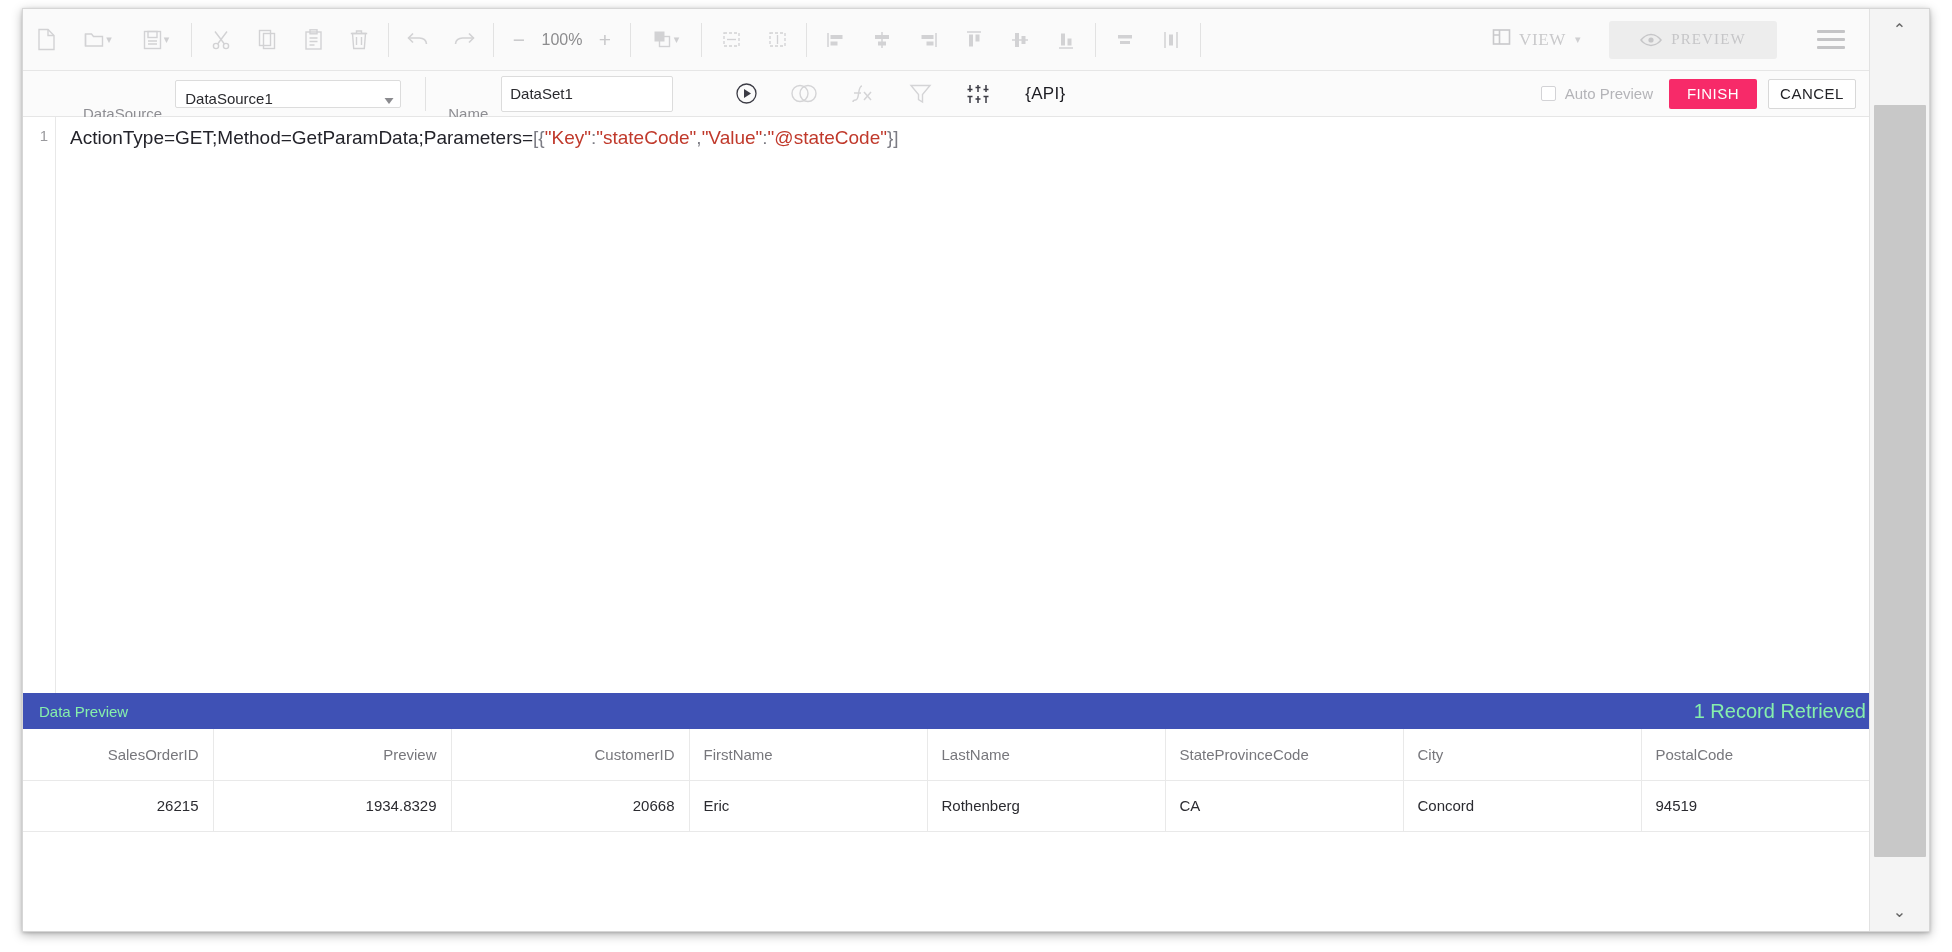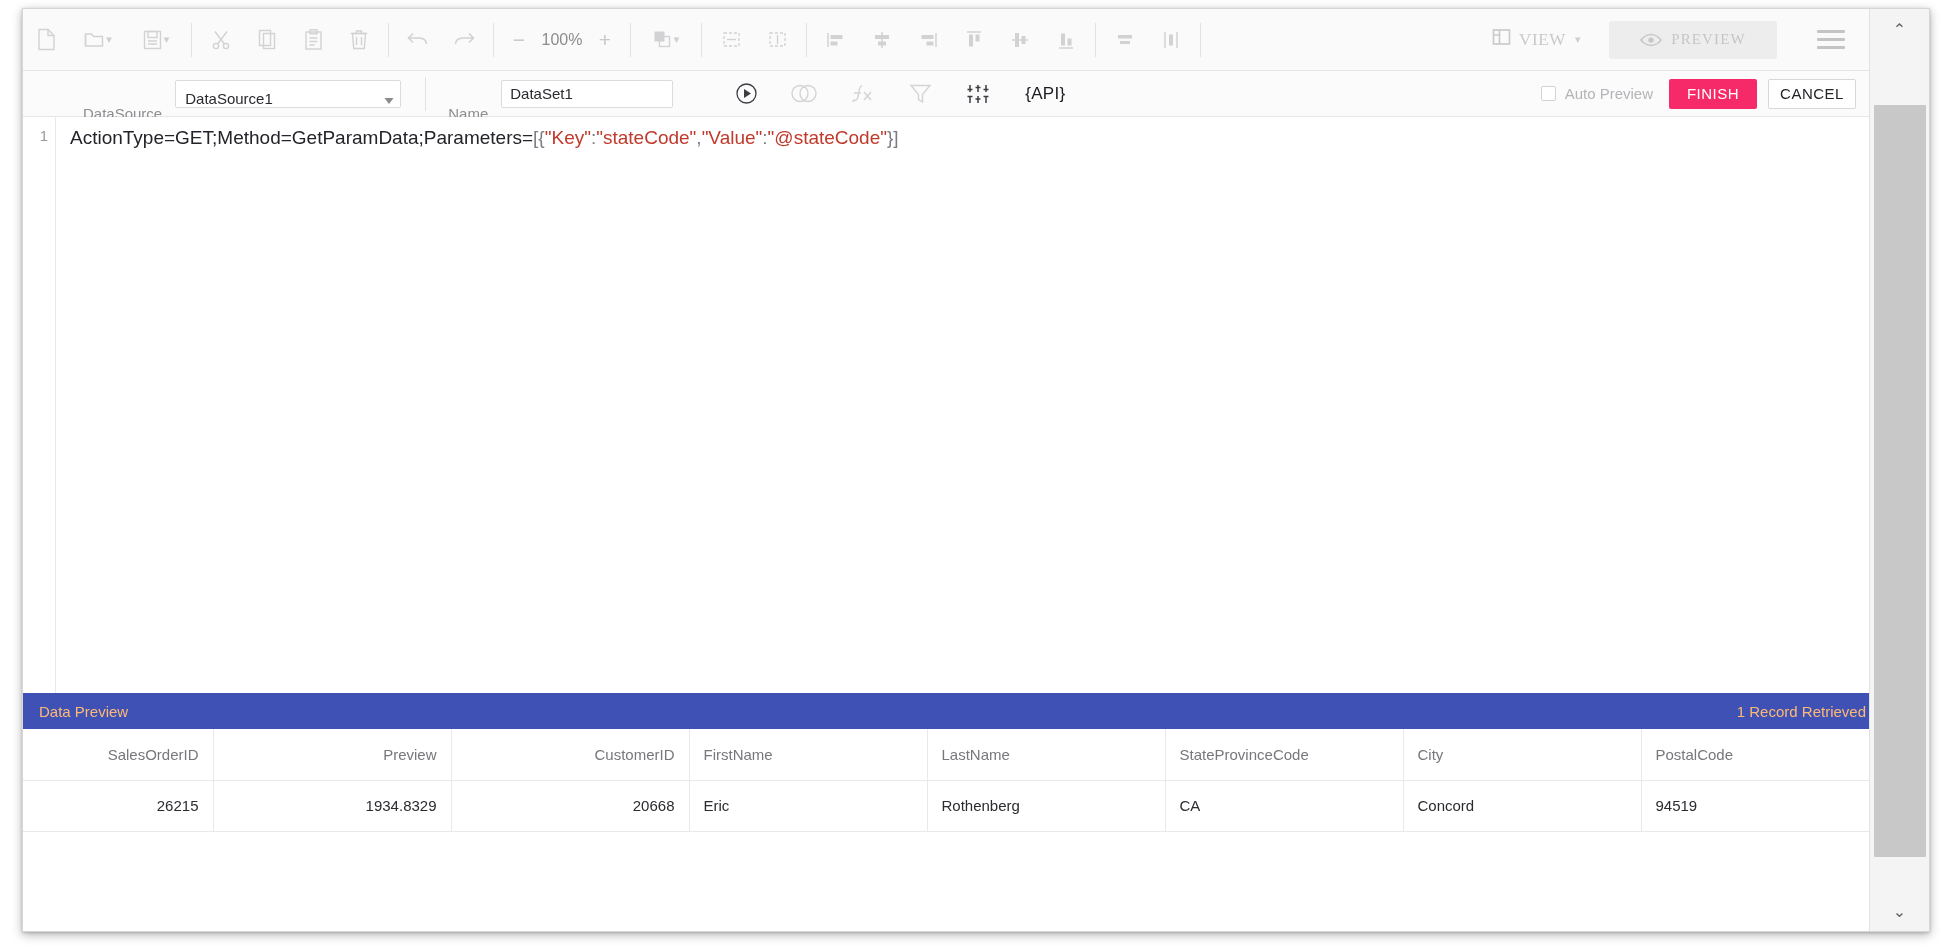--- a/index.html
+++ b/index.html
@@ -177,21 +177,21 @@
     transform: scaleX(1.5);
   }
   .dsbar-sep {
     width: 1px;
     height: 34px;
     background: #e2e2e2;
     margin: 0 22px 0 24px;
   }
   .text-input {
     width: 172px;
-    height: 28px;
+    height: 36px;
     background: #fff;
     border: 1px solid #dcdcdc;
     border-radius: 2px;
     padding: 0 8px;
     box-sizing: border-box;
     font-size: 15px;
     color: #2a2a2e;
     display: flex;
     align-items: center;
   }
@@ -310,31 +310,31 @@
   .tok-punct  { color: #7c7c84; }
   .tok-string { color: #c0392b; }
 
   
   .dp-header {
     position: absolute;
     left: 0; top: 684px;
     width: 1846px;
     height: 36px;
     background: #3f51b5;
-    color: #fdba74;
+    color: #86efac;
     display: flex;
     align-items: center;
     box-sizing: border-box;
     padding: 0 0 0 16px;
     font-size: 15px;
   }
   .dp-count {
     margin-left: auto;
     padding-right: 3px;
-    font-size: 15px;
+    font-size: 20px;
     white-space: nowrap;
   }
   .dp-body {
     position: absolute;
     left: 0; top: 720px;
     width: 1846px;
     height: 204px;
     background: #fff;
     overflow: hidden;
   }

